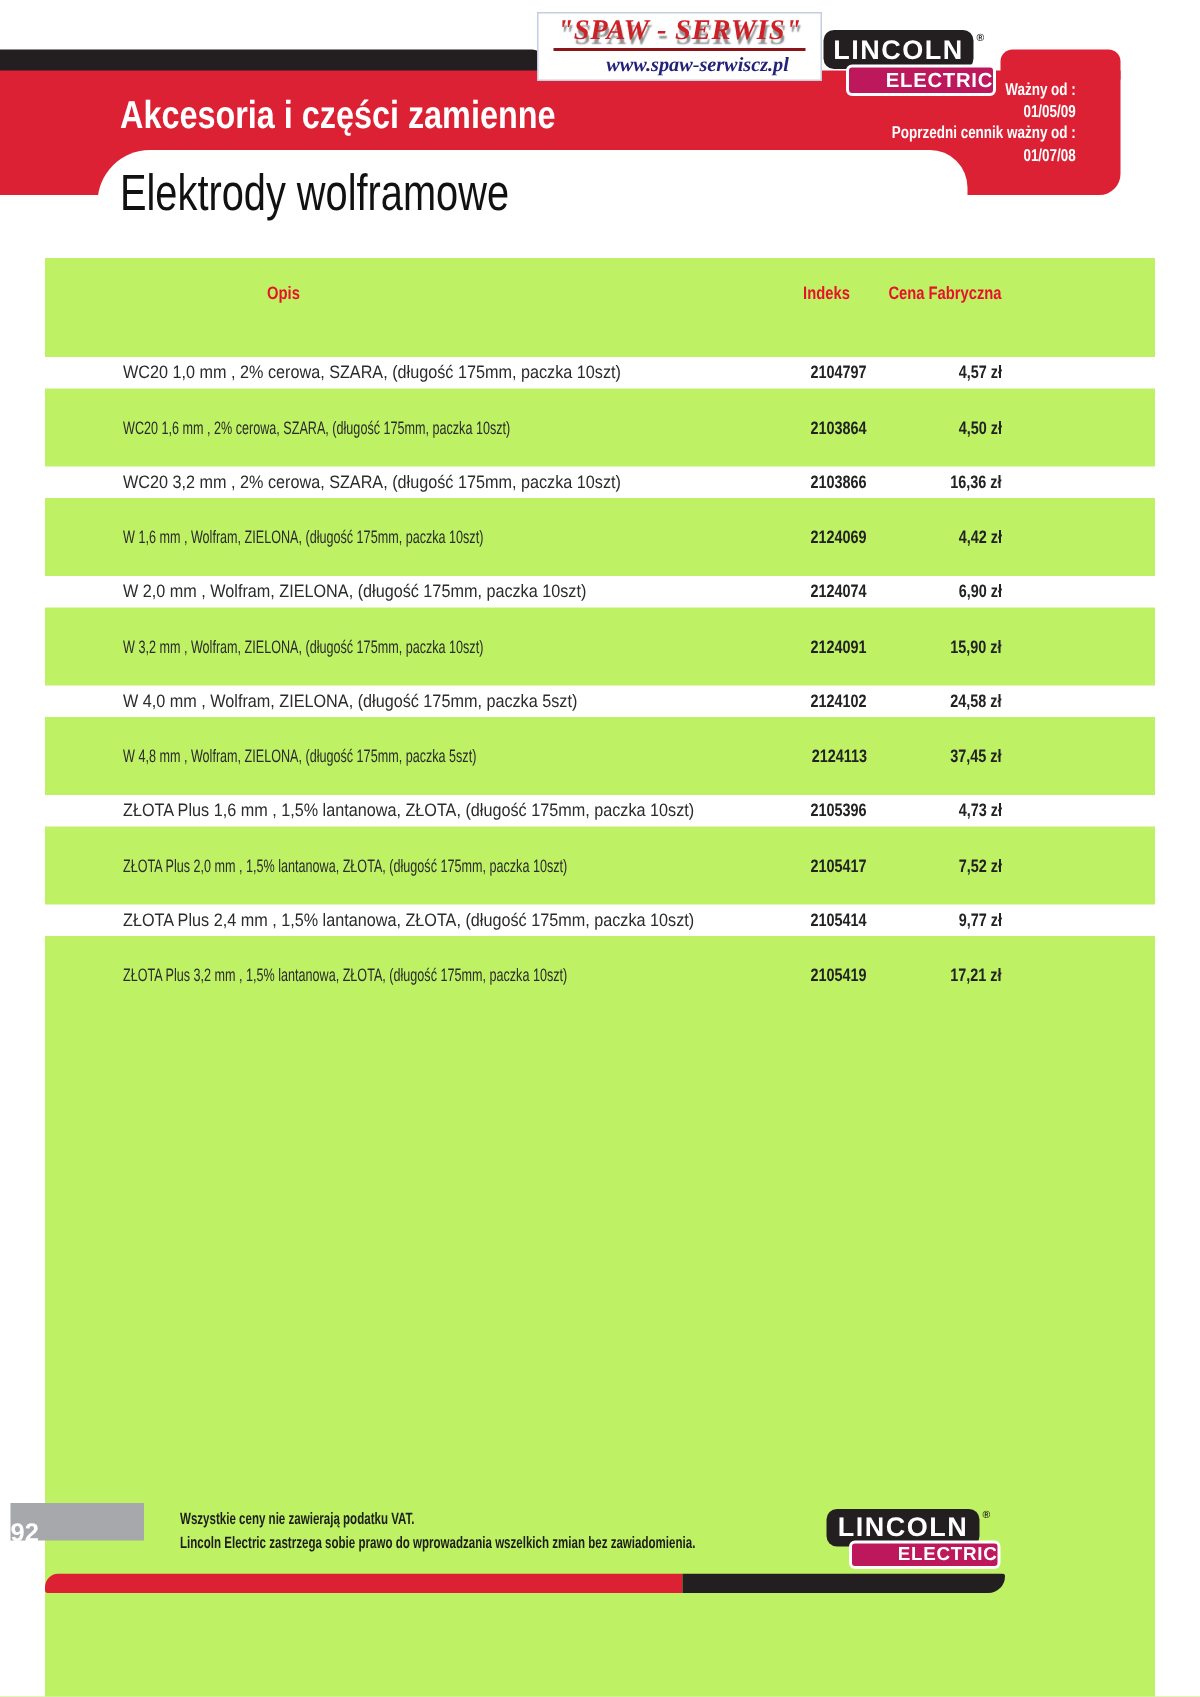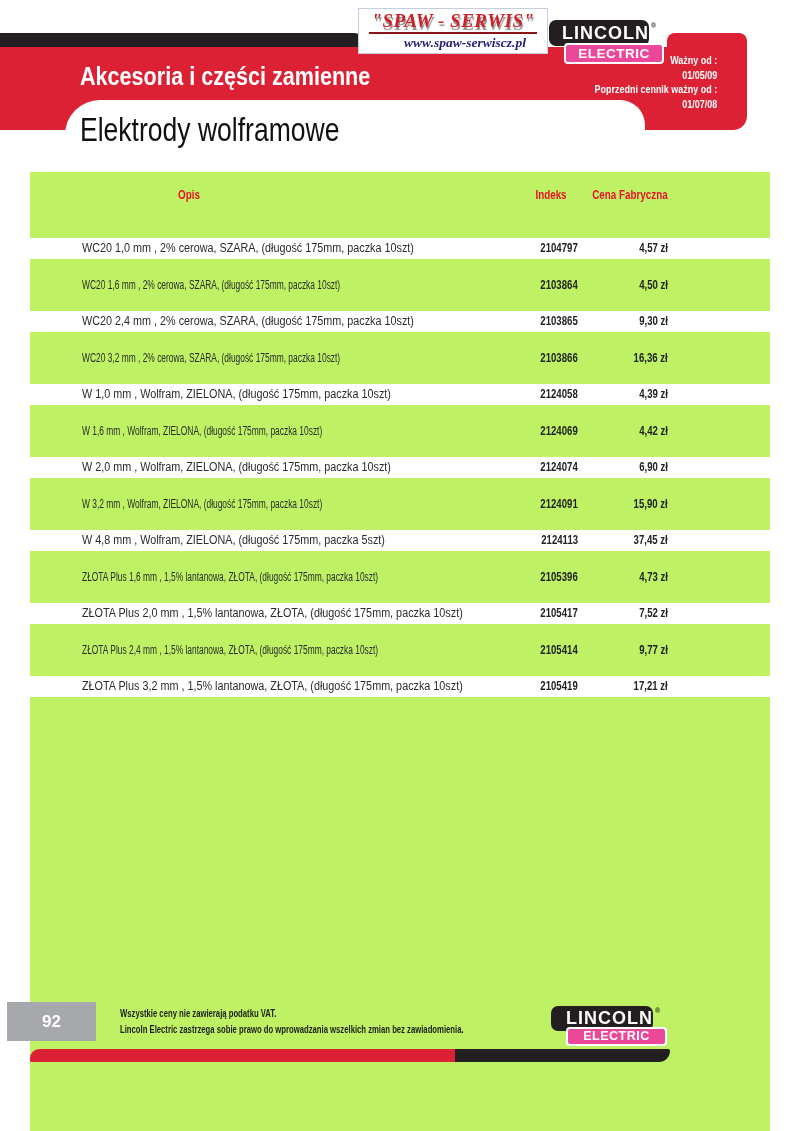--- a/index.html
+++ b/index.html
@@ -37,23 +37,23 @@
     font-style:italic; font-weight:bold; color:#cf2027; font-size:19px;
     line-height:20px; margin-top:2px; padding:0 2px 1px;
     letter-spacing:0.5px; text-shadow:1px 3px 1px #8f8f8f;
     border-bottom:2px solid #8b1518; white-space:nowrap; }
   .spaw-url { font-family:"Liberation Serif", serif; font-style:italic;
     font-weight:bold; color:#23227a; font-size:13.5px; line-height:17px;padding-left:24px; }
 
   
   .lincoln { position:absolute; }
   .lin-black { position:absolute; background:#231f20; color:#fff; font-weight:bold;
-    text-align:right; border-radius:7px; letter-spacing:1px; }
-  .lin-red { position:absolute; background:#ec4899; color:#fff; font-weight:bold;
-    text-align:center; border-radius:4px; border:2px solid #ffffff; letter-spacing:0.5px; }
+    text-align:center; border-radius:7px; letter-spacing:1px; }
+  .lin-red { position:absolute; background:#be185d; color:#fff; font-weight:bold;
+    text-align:right; border-radius:4px; border:2px solid #ffffff; letter-spacing:0.5px; }
   .lin-reg { position:absolute; color:#231f20; font-size:7px; font-weight:bold; }
 
   .lincoln-top { left:549px; top:20px; width:125px; height:46px; }
   .lincoln-top .lin-black { left:0; top:0; width:100px; height:26px; font-size:18px; line-height:26px; }
   .lincoln-top .lin-red   { left:15px; top:23px; width:96px; height:17px; font-size:13.5px; line-height:17px; }
   .lincoln-top .lin-reg   { left:102px; top:2px; }
 
   .lincoln-footer { left:551px; top:1006px; width:125px; height:42px; }
   .lincoln-footer .lin-black { left:0; top:0; width:102px; height:25px; font-size:18px; line-height:25px; }
   .lincoln-footer .lin-red   { left:15px; top:21px; width:97px; height:15px; font-size:12.5px; line-height:15px; }
@@ -74,23 +74,23 @@
   .row span { position:absolute; top:0; line-height:20.5px; white-space:nowrap; }
   .cell-desc { left:52px; font-size:12px; color:#2b2b2b;
     transform:scaleX(0.9); transform-origin:0 50%; }
   .row:nth-child(even) .cell-desc { transform:scaleX(0.7); }
   .cell-idx { right:192px; font-size:12px; font-weight:bold; color:#222;
     transform:scaleX(0.8); transform-origin:100% 50%; }
   .cell-price { right:102px; font-size:12px; font-weight:bold; color:#222;
     transform:scaleX(0.8); transform-origin:100% 50%; }
 
   
-  .pagenum { position:absolute; left:7px; top:1002px; width:89px; height:39px;
+  .pagenum { position:absolute; left:7px; top:1002px; width:89px; height:25px;
     background:#a6a8ab; color:#ffffff; font-weight:bold; font-size:17px;
-    text-align:center; line-height:39px; }
+    line-height:39px; }
   .disclaimer { position:absolute; left:120px; top:1005px; color:#1d1d1b;
     font-size:11px; font-weight:bold; line-height:16px; white-space:nowrap;
     transform:scaleX(0.7); transform-origin:0 0; }
   .swoosh { position:absolute; left:30px; top:1049px; width:640px; height:13px;
     border-radius:10px 2px 12px 2px; overflow:hidden; }
   .swoosh-red { position:absolute; left:0; top:0; width:425px; height:13px; background:#dc2135; }
   .swoosh-black { position:absolute; left:425px; top:0; width:215px; height:13px; background:#231f20; }
 </style>
 </head>
 <body>
@@ -131,48 +131,43 @@
     <span class="cell-desc">WC20 1,0 mm , 2% cerowa, SZARA, (długość 175mm, paczka 10szt)</span>
     <span class="cell-idx">2104797</span>
     <span class="cell-price">4,57 zł</span>
   </div>
       <div class="row">
     <span class="cell-desc">WC20 1,6 mm , 2% cerowa, SZARA, (długość 175mm, paczka 10szt)</span>
     <span class="cell-idx">2103864</span>
     <span class="cell-price">4,50 zł</span>
   </div>
       <div class="row">
-    <span class="cell-desc">WC20 2,4 mm , 2% cerowa, SZARA, (długość 175mm, paczka 10szt)</span>
-    <span class="cell-idx">2103865</span>
-    <span class="cell-price">9,30 zł</span>
-  </div>
-      <div class="row">
     <span class="cell-desc">WC20 3,2 mm , 2% cerowa, SZARA, (długość 175mm, paczka 10szt)</span>
     <span class="cell-idx">2103866</span>
     <span class="cell-price">16,36 zł</span>
   </div>
       <div class="row">
-    <span class="cell-desc">W 1,0 mm , Wolfram, ZIELONA, (długość 175mm, paczka 10szt)</span>
-    <span class="cell-idx">2124058</span>
-    <span class="cell-price">4,39 zł</span>
-  </div>
-      <div class="row">
     <span class="cell-desc">W 1,6 mm , Wolfram, ZIELONA, (długość 175mm, paczka 10szt)</span>
     <span class="cell-idx">2124069</span>
     <span class="cell-price">4,42 zł</span>
   </div>
       <div class="row">
     <span class="cell-desc">W 2,0 mm , Wolfram, ZIELONA, (długość 175mm, paczka 10szt)</span>
     <span class="cell-idx">2124074</span>
     <span class="cell-price">6,90 zł</span>
   </div>
       <div class="row">
     <span class="cell-desc">W 3,2 mm , Wolfram, ZIELONA, (długość 175mm, paczka 10szt)</span>
     <span class="cell-idx">2124091</span>
     <span class="cell-price">15,90 zł</span>
+  </div>
+      <div class="row">
+    <span class="cell-desc">W 4,0 mm , Wolfram, ZIELONA, (długość 175mm, paczka 5szt)</span>
+    <span class="cell-idx">2124102</span>
+    <span class="cell-price">24,58 zł</span>
   </div>
       <div class="row">
     <span class="cell-desc">W 4,8 mm , Wolfram, ZIELONA, (długość 175mm, paczka 5szt)</span>
     <span class="cell-idx">2124113</span>
     <span class="cell-price">37,45 zł</span>
   </div>
       <div class="row">
     <span class="cell-desc">ZŁOTA Plus 1,6 mm , 1,5% lantanowa, ZŁOTA, (długość 175mm, paczka 10szt)</span>
     <span class="cell-idx">2105396</span>
     <span class="cell-price">4,73 zł</span>

